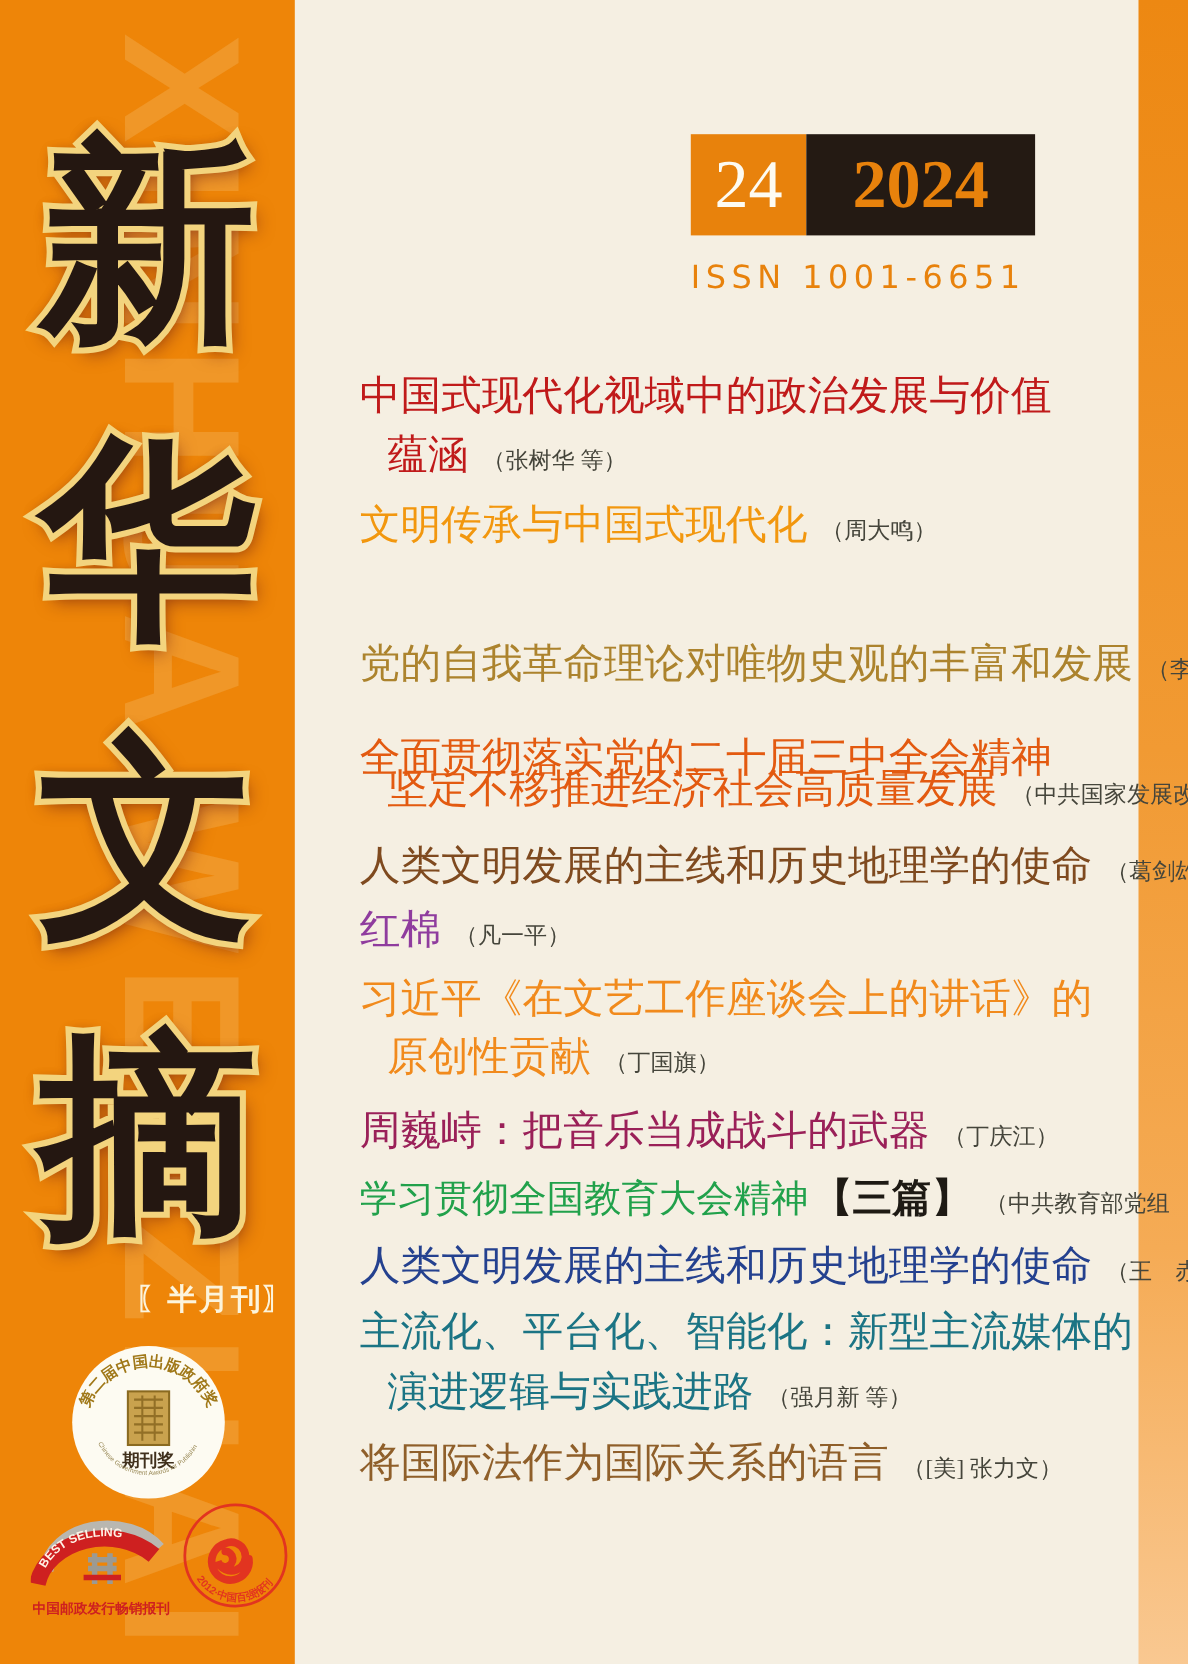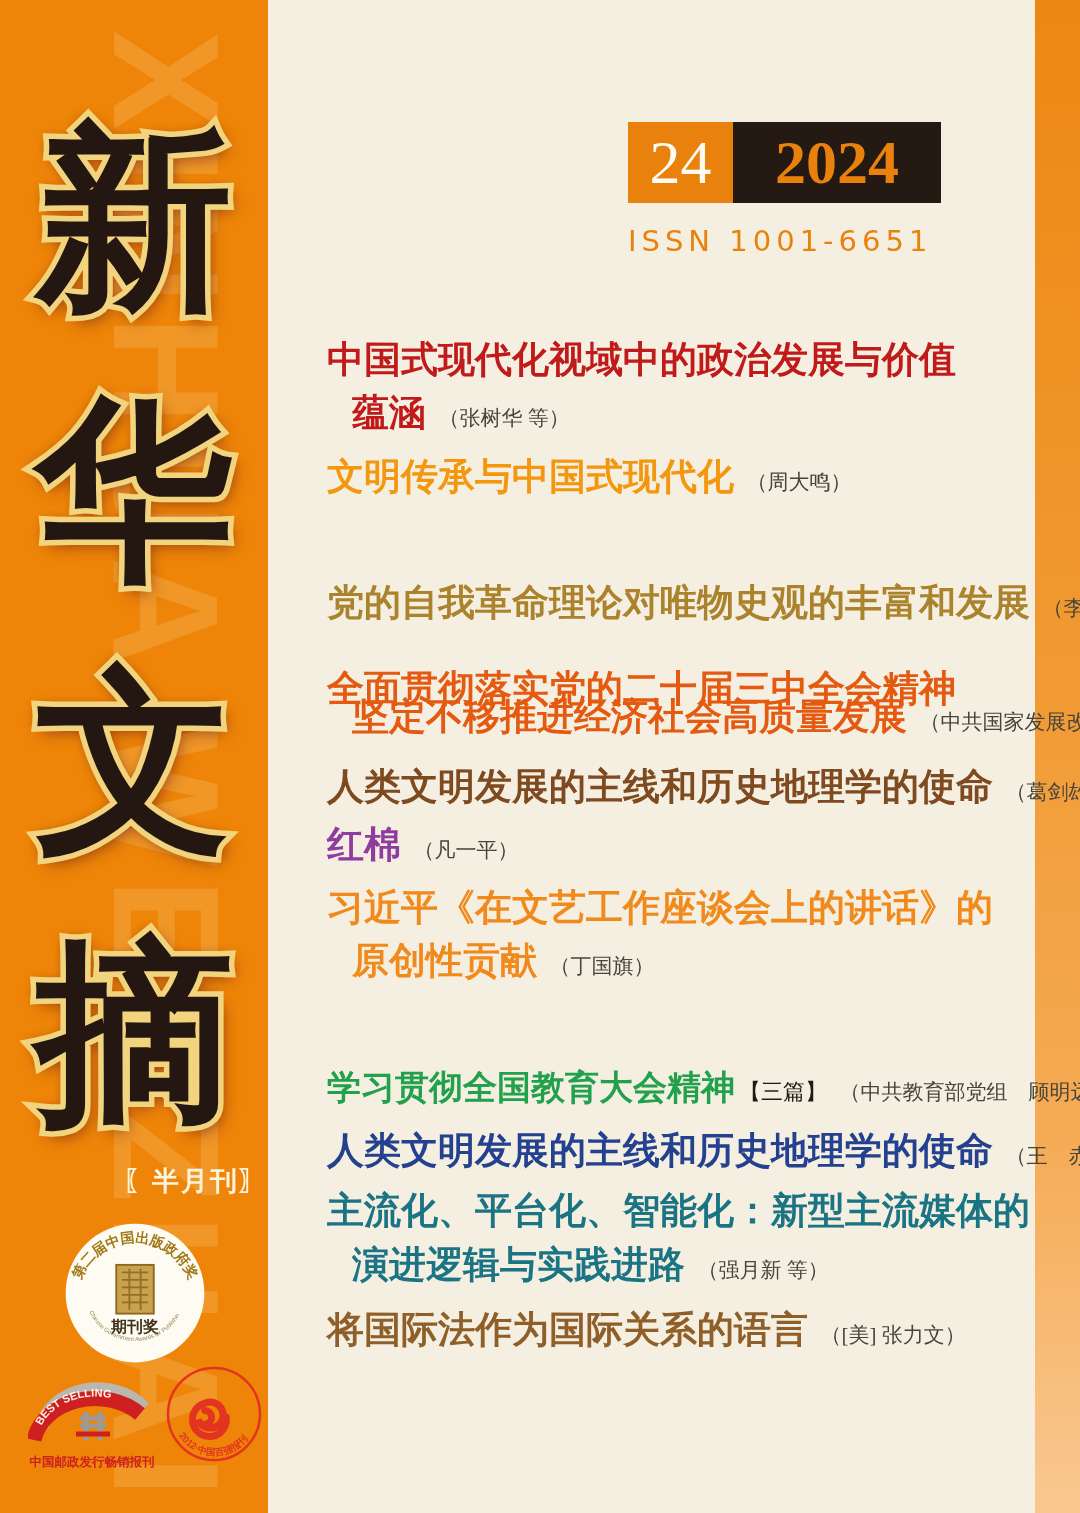--- a/index.html
+++ b/index.html
@@ -15,35 +15,35 @@
         font-weight:bold;font-size:198px;font-family:"Liberation Sans",sans-serif;}
   .char .stroke{position:absolute;left:0;top:0;width:100%;-webkit-text-stroke:11px #F3D47E;color:#F3D47E;
         text-shadow:4px 6px 16px rgba(105,25,20,0.65), -2px -2px 10px rgba(105,25,20,0.4);}
   .char .fill{position:absolute;left:0;top:0;width:100%;color:#241711;}
   .frequency{position:absolute;left:0;top:1163px;width:268px;text-align:right;color:#FCF4DC;
              font-size:27px;font-weight:bold;letter-spacing:2px;}
   .medal{position:absolute;left:60px;top:1218px;}
   .bottom-logos{position:absolute;left:28px;top:1362px;width:240px;display:flex;align-items:flex-start;gap:6px;}
   
   .issue-block{position:absolute;left:628px;top:122px;}
-  .issue-row{display:flex;height:81px;}
+  .issue-row{display:flex;height:92px;}
   .issue-num{width:105px;background:#E8820C;color:#FDFBF2;font-family:"Liberation Serif",serif;
              font-size:62px;display:flex;align-items:center;justify-content:center;}
   .issue-year{width:208px;background:#241A13;color:#E8820C;font-family:"Liberation Serif",serif;
               font-weight:bold;font-size:62px;display:flex;align-items:center;justify-content:center;}
   .issn{margin-top:21px;color:#E8820C;font-size:29px;font-weight:500;letter-spacing:5px;
         font-family:"DejaVu Sans",sans-serif;white-space:nowrap;}
   
   .right-stripe{position:absolute;right:0;top:0;width:45px;height:1513px;
       background:linear-gradient(180deg,#ED8812 0%,#F19A33 45%,#F5AB55 75%,#F9C891 100%);}
   
   .toc-line{position:absolute;left:327px;white-space:nowrap;}
-  .toc-line .t{font-weight:bold;font-size:37px;margin-top:20px;}
+  .toc-line .t{font-weight:normal;font-size:37px;margin-top:20px;}
   .toc-line .au{font-family:"Liberation Serif",serif;font-weight:normal;font-size:21px;color:#45453B;margin-left:8px;}
-  .toc-line .tag{color:#1E1A14;font-weight:normal;font-size:22px;margin-left:4px;}
+  .toc-line .tag{color:#1E1A14;font-weight:bold;font-size:36px;margin-left:4px;}
   .indent{left:352px;}
   .f-hei .t{font-family:"Liberation Sans",sans-serif;}
   .f-song .t{font-family:"Liberation Serif",serif;}
   .c1{color:#C01A1A;} .c2{color:#F2970E;} .c3{color:#338452;} .c4{color:#AC832D;}
   .c5{color:#E35A10;} .c6{color:#7F4A1F;} .c7{color:#8F3C9E;} .c8{color:#F18A1C;}
   .c9{color:#9A2058;} .c10{color:#21A14B;font-size:34px!important;} .c11{color:#24418F;}
   .c12{color:#1B7484;} .c13{color:#8F5F2A;}
 </style>
 </head>
 <body>
@@ -168,20 +168,24 @@
 
   <div class="toc-line f-hei" style="top:820px">
     <span class="t c7">红棉</span>
     <span class="au">（凡一平）</span>
   </div>
   <div class="toc-line f-hei indent" style="top:936px">
     <span class="t c8">原创性贡献</span>
     <span class="au">（丁国旗）</span>
   </div>
 
+  <div class="toc-line f-hei" style="top:1003px">
+    <span class="t c9">周巍峙：把音乐当成战斗的武器</span>
+    <span class="au">（丁庆江）</span>
+  </div>
 
   <div class="toc-line f-song" style="top:1065px">
     <span class="t c10">学习贯彻全国教育大会精神</span><span class="tag">【三篇】</span>
     <span class="au">（中共教育部党组　顾明远　姚宏杰 等）</span>
   </div>
 
   <div class="toc-line f-song" style="top:1126px">
     <span class="t c11">人类文明发展的主线和历史地理学的使命</span>
     <span class="au">（王　赤 等）</span>
   </div>

